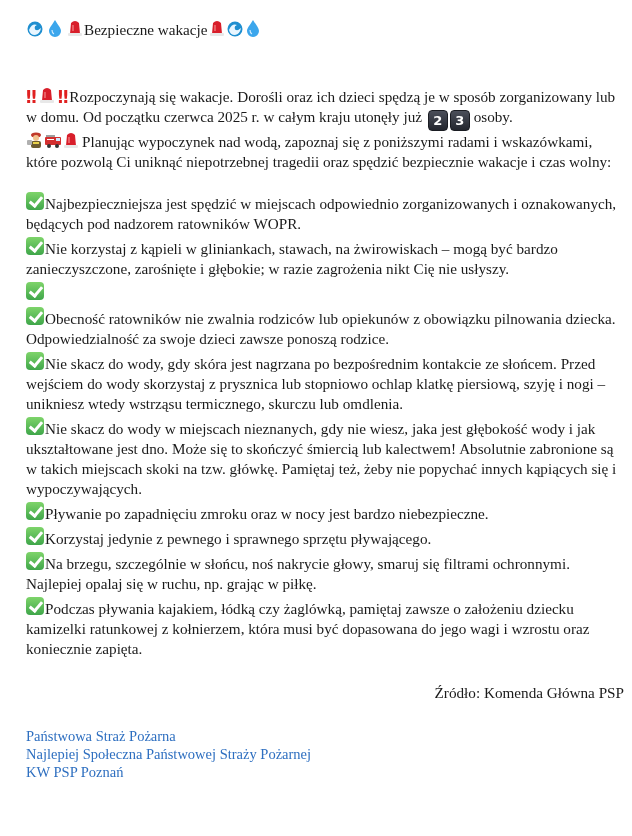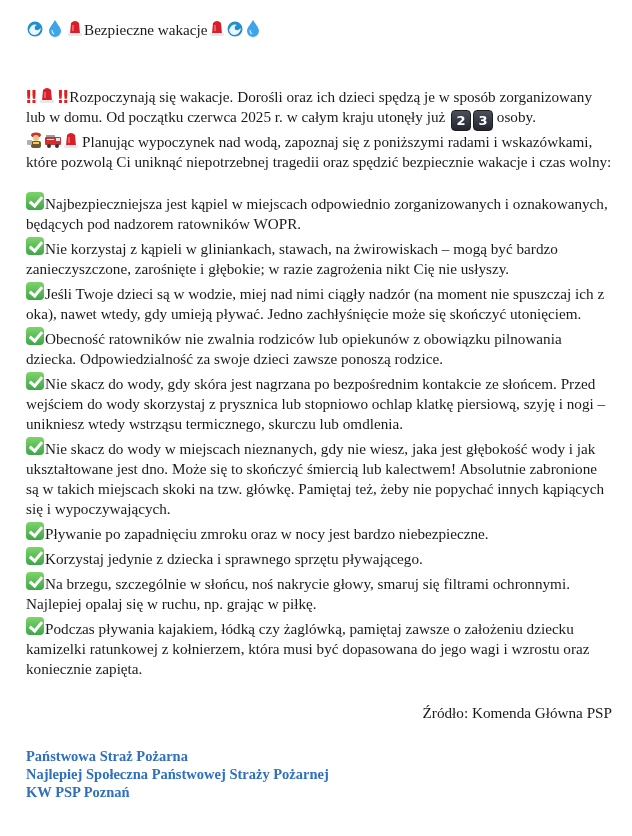--- a/index.html
+++ b/index.html
@@ -2,29 +2,29 @@
 <html><head>
 <meta charset="utf-8">
 <style>
   html, body { margin: 0; padding: 0; background: #ffffff; }
   body {
     width: 632px; height: 836px; overflow: hidden;
     font-family: "Liberation Serif", "DejaVu Serif", serif;
     color: #1a1a1a;
     font-size: 15.2px;
   }
-  .page { position: relative; padding: 12px 20px 0 26px; }
+  .page { position: relative; padding: 12px 8px 0 26px; }
   .para { line-height: 20px; margin: 0; }
   .title-line { margin-top: 6px; line-height: 24px; }
   .intro { margin-top: 44px; }
   .plan { }
   .list { margin-top: 20px; }
   .item { line-height: 20px; margin-bottom: 3px; }
   .source { margin-top: 24px; text-align: right; }
-  .footer { margin-top: 24px; color: #2e6fc0; font-weight: bold; line-height: 18px; font-size: 14.5px; }
+  .footer { margin-top: 24px; color: #2e6fc0; font-weight: normal; line-height: 18px; font-size: 14.5px; }
   .footer div { margin: 0; }
 
   .ico { display: inline-block; vertical-align: -2px; margin-right: 2px; width: 18px; height: 18px; position: relative; }
   .ico svg { width: 18px; height: 18px; display: block; }
   .tight { margin-right: 0; }
   .keycap {
     display: inline-block; width: 18px; height: 19px; border-radius: 4px;
     background: linear-gradient(#4b4f5a, #23262e);
     color: #fff; font-family: "DejaVu Sans", sans-serif; font-size: 13px; font-weight: bold;
     text-align: center; line-height: 19px; vertical-align: -3px; margin-left: 2px;
@@ -117,28 +117,28 @@
     </span><span class="ico">
       <svg viewBox="0 0 18 18">
           <path d="M4 15 L5 4 Q9 0 13 4 L14 15Z" fill="#d81e2a"></path>
           <rect x="2" y="14" width="14" height="3" rx="1" fill="#e8e8e8"></rect>
           <path d="M7 6 L7 12" stroke="#f58a8a" stroke-width="1.2"></path>
         </svg>
     </span><span>Planując wypoczynek nad wodą, zapoznaj się z poniższymi radami i wskazówkami, które pozwolą Ci uniknąć niepotrzebnej tragedii oraz spędzić bezpiecznie wakacje i czas wolny:</span>
   </p>
 
   <div class="list">
-    <p class="para item"><span class="check"></span><span>Najbezpieczniejsza jest kąpiel w miejscach odpowiednio zorganizowanych i oznakowanych, będących pod nadzorem ratowników WOPR.</span></p>
+    <p class="para item"><span class="check"></span><span>Najbezpieczniejsza jest spędzić w miejscach odpowiednio zorganizowanych i oznakowanych, będących pod nadzorem ratowników WOPR.</span></p>
     <p class="para item"><span class="check"></span><span>Nie korzystaj z kąpieli w gliniankach, stawach, na żwirowiskach – mogą być bardzo zanieczyszczone, zarośnięte i głębokie; w razie zagrożenia nikt Cię nie usłyszy.</span></p>
-    <p class="para item"><span class="check"></span><span>Jeśli Twoje dzieci są w wodzie, miej nad nimi ciągły nadzór (na moment nie spuszczaj ich z oka), nawet wtedy, gdy umieją pływać. Jedno zachłyśnięcie może się skończyć utonięciem.</span></p>
+    <p class="para item"><span class="check"></span></p>
     <p class="para item"><span class="check"></span><span>Obecność ratowników nie zwalnia rodziców lub opiekunów z obowiązku pilnowania dziecka. Odpowiedzialność za swoje dzieci zawsze ponoszą rodzice.</span></p>
     <p class="para item"><span class="check"></span><span>Nie skacz do wody, gdy skóra jest nagrzana po bezpośrednim kontakcie ze słońcem. Przed wejściem do wody skorzystaj z prysznica lub stopniowo ochlap klatkę piersiową, szyję i nogi – unikniesz wtedy wstrząsu termicznego, skurczu lub omdlenia.</span></p>
     <p class="para item"><span class="check"></span><span>Nie skacz do wody w miejscach nieznanych, gdy nie wiesz, jaka jest głębokość wody i jak ukształtowane jest dno. Może się to skończyć śmiercią lub kalectwem! Absolutnie zabronione są w takich miejscach skoki na tzw. główkę. Pamiętaj też, żeby nie popychać innych kąpiących się i wypoczywających.</span></p>
     <p class="para item"><span class="check"></span><span>Pływanie po zapadnięciu zmroku oraz w nocy jest bardzo niebezpieczne.</span></p>
-    <p class="para item"><span class="check"></span><span>Korzystaj jedynie z dziecka i sprawnego sprzętu pływającego.</span></p>
+    <p class="para item"><span class="check"></span><span>Korzystaj jedynie z pewnego i sprawnego sprzętu pływającego.</span></p>
     <p class="para item"><span class="check"></span><span>Na brzegu, szczególnie w słońcu, noś nakrycie głowy, smaruj się filtrami ochronnymi. Najlepiej opalaj się w ruchu, np. grając w piłkę.</span></p>
     <p class="para item"><span class="check"></span><span>Podczas pływania kajakiem, łódką czy żaglówką, pamiętaj zawsze o założeniu dziecku kamizelki ratunkowej z kołnierzem, która musi być dopasowana do jego wagi i wzrostu oraz koniecznie zapięta.</span></p>
   </div>
 
   <p class="para source">Źródło: Komenda Główna PSP</p>
 
   <div class="footer">
     <div>Państwowa Straż Pożarna</div>
     <div>Najlepiej Społeczna Państwowej Straży Pożarnej</div>
     <div>KW PSP Poznań</div>

